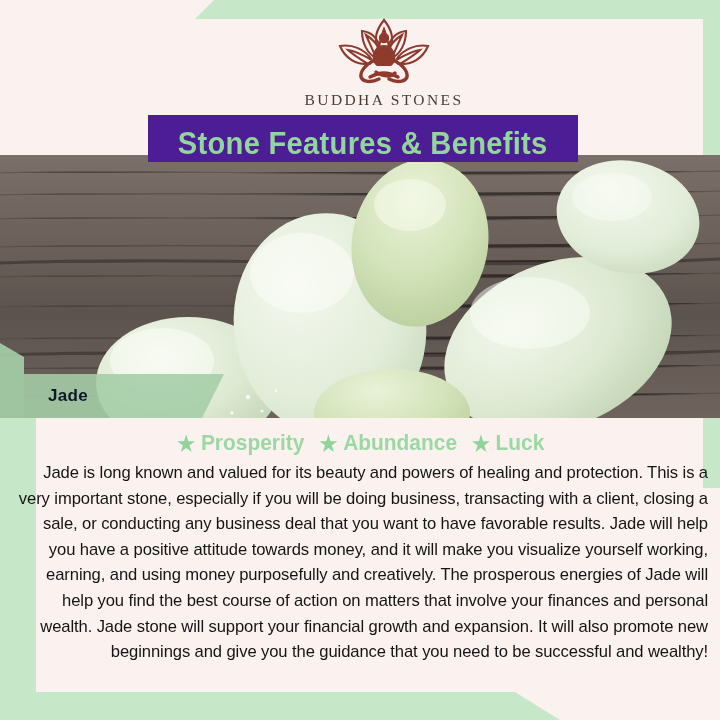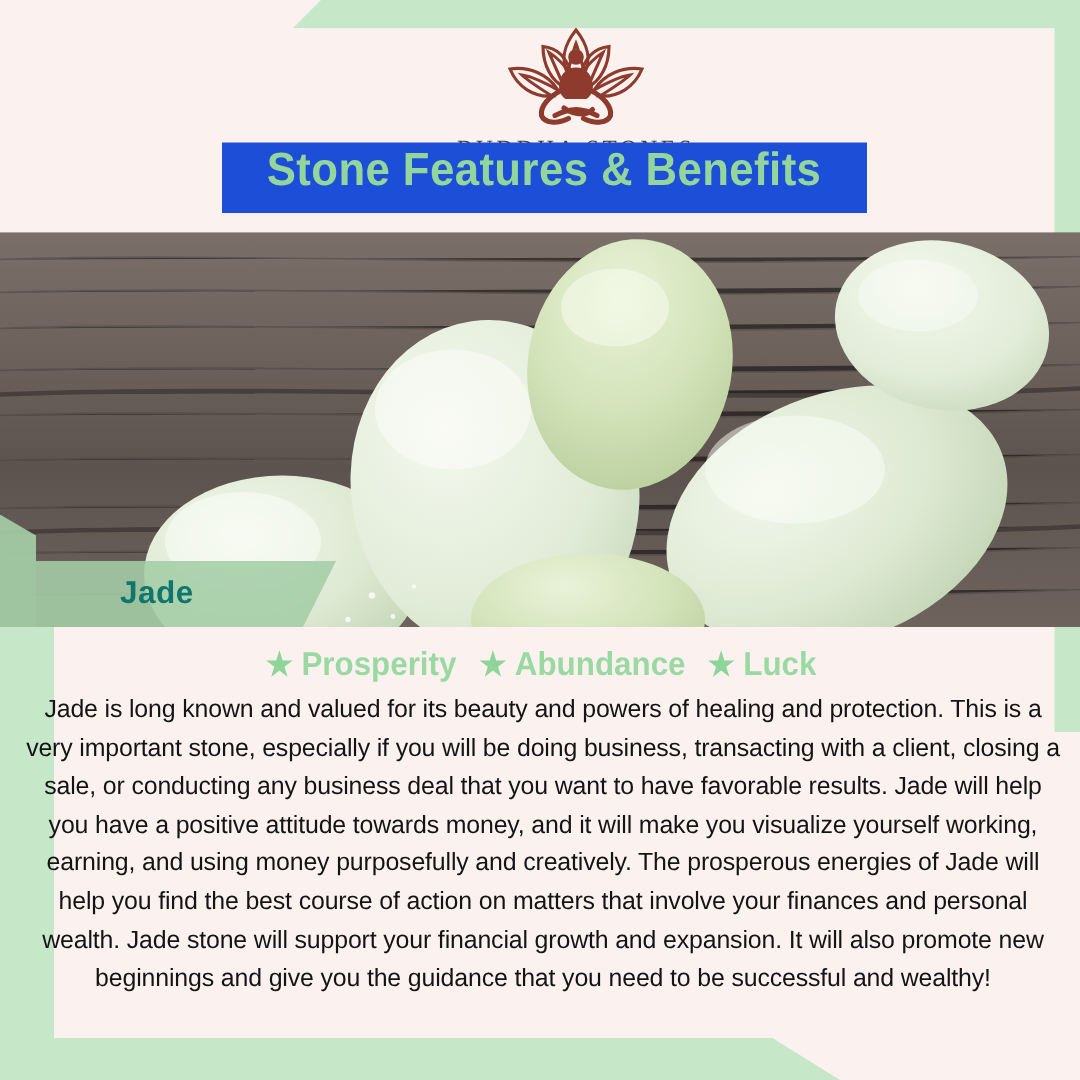--- a/index.html
+++ b/index.html
@@ -51,23 +51,23 @@
   }
   .brand-mark { width:132px; height:72px; display:block; }
   .brand-name {
     margin-top:5px;
     font-family:"Liberation Serif", serif;
     font-size:15.5px; letter-spacing:2.4px; color:#4a3a36;
   }
 
   
   .title-wrap {
-    position:absolute; top:95px; left:148px; width:430px; height:47px;
-    background:#1d4ed8;
-    display:flex; align-items:flex-start; justify-content:center;
+    position:absolute; top:115px; left:148px; width:430px; height:47px;
+    background:#4c1d95;
+    display:flex; align-items:flex-end; justify-content:center;
     z-index:6;
   }
   .title {
     font-size:31px; font-weight:bold; color:#93d69c;
     letter-spacing:.3px; white-space:nowrap;
     transform:scaleX(.94); transform-origin:center;
   }
 
   
   .photo {
@@ -79,42 +79,42 @@
 
   
   .jade-band {
     position:absolute; left:24px; top:374px; width:200px; height:44px;
     background:rgba(164,205,166,.88);
     clip-path:polygon(0 0, 100% 0, calc(100% - 22px) 100%, 0 100%);
     display:flex; align-items:center;
     z-index:4;
   }
   .jade-label {
-    margin-left:56px; font-size:21px; font-weight:bold; color:#0f766e;
+    margin-left:24px; font-size:17px; font-weight:bold; color:#0f172a;
     letter-spacing:.3px;
   }
 
   
   .benefits {
     position:absolute; top:430px; left:0; width:720px;
     display:flex; align-items:center; justify-content:center;
     gap:9px; z-index:4;
   }
   .benefit {
     display:flex; align-items:center; gap:6px;
     font-size:22px; font-weight:bold; color:#9ad9a2;
     transform:scaleX(.95); transform-origin:center;
   }
   .star { font-size:21px; line-height:1; color:#8fd498; }
 
   
   .body-copy {
     position:absolute; top:460px; left:16px; width:692px;
     font-size:16.6px; line-height:25.6px; color:#141414;
-    z-index:4; text-align:center;
+    z-index:4; text-align:right;
     letter-spacing:-0.1px;
   }
 </style>
 </head>
 <body>
 
 <div id="page">
 
   <div class="deco-top"></div>
   <div class="deco-right"></div>

